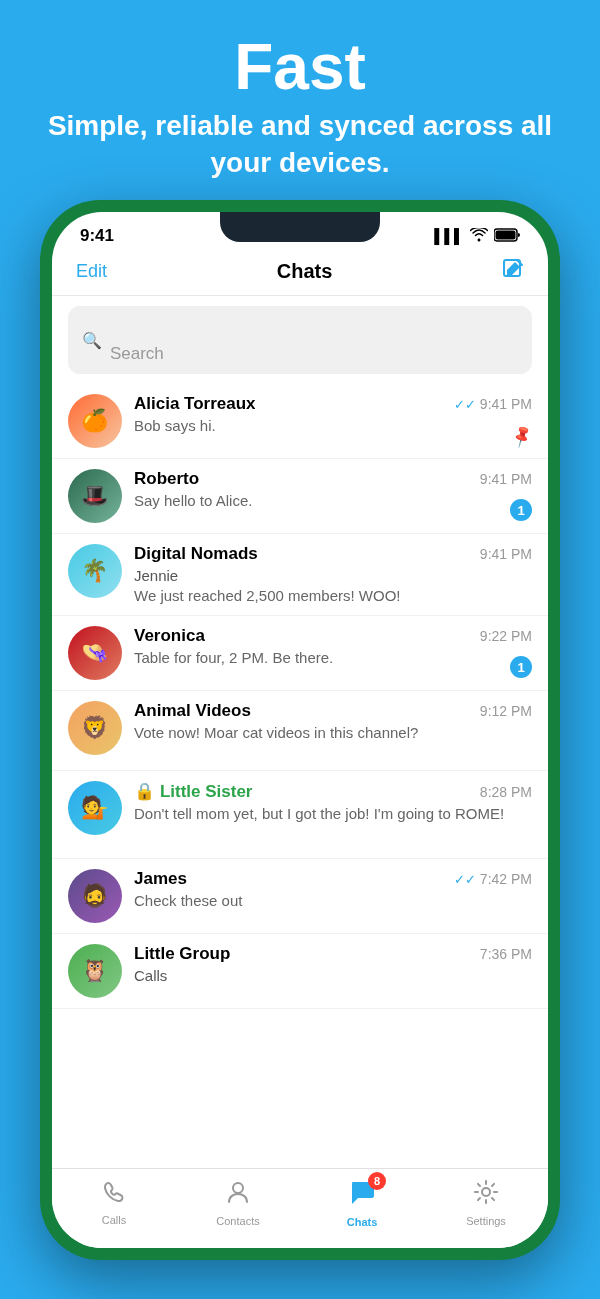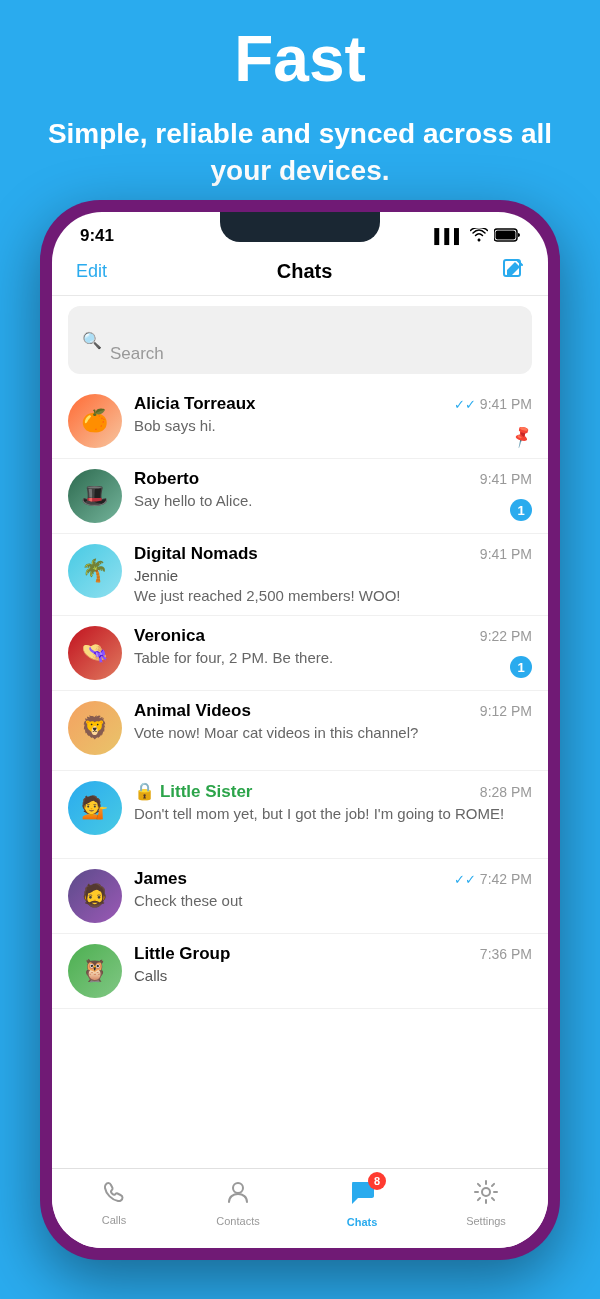--- a/index.html
+++ b/index.html
@@ -8,45 +8,45 @@
       height: 1299px;
       background: #2AABEE;
       font-family: -apple-system, BlinkMacSystemFont, 'Helvetica Neue', sans-serif;
       overflow: hidden;
       position: relative;
     }
 
     
     .hero-section {
       text-align: center;
-      padding: 24px 40px 28px;
+      padding: 32px 40px 28px;
     }
     .hero-title {
       font-size: 64px;
       font-weight: 900;
       color: white;
       line-height: 1.1;
     }
     .hero-subtitle {
       font-size: 28px;
       font-weight: 700;
       color: white;
       line-height: 1.3;
-      margin-top: 22px;
+      margin-top: 6px;
     }
 
     
     .phone-frame {
       position: absolute;
       top: 200px;
       left: 50%;
       transform: translateX(-50%);
       width: 520px;
       height: 1060px;
-      background: #701a75;
+      background: #15803d;
       border-radius: 60px;
       padding: 12px;
       box-shadow: 0 20px 60px rgba(0,0,0,0.4);
     }
     .phone-inner {
       width: 100%;
       height: 100%;
       background: white;
       border-radius: 50px;
       overflow: hidden;

